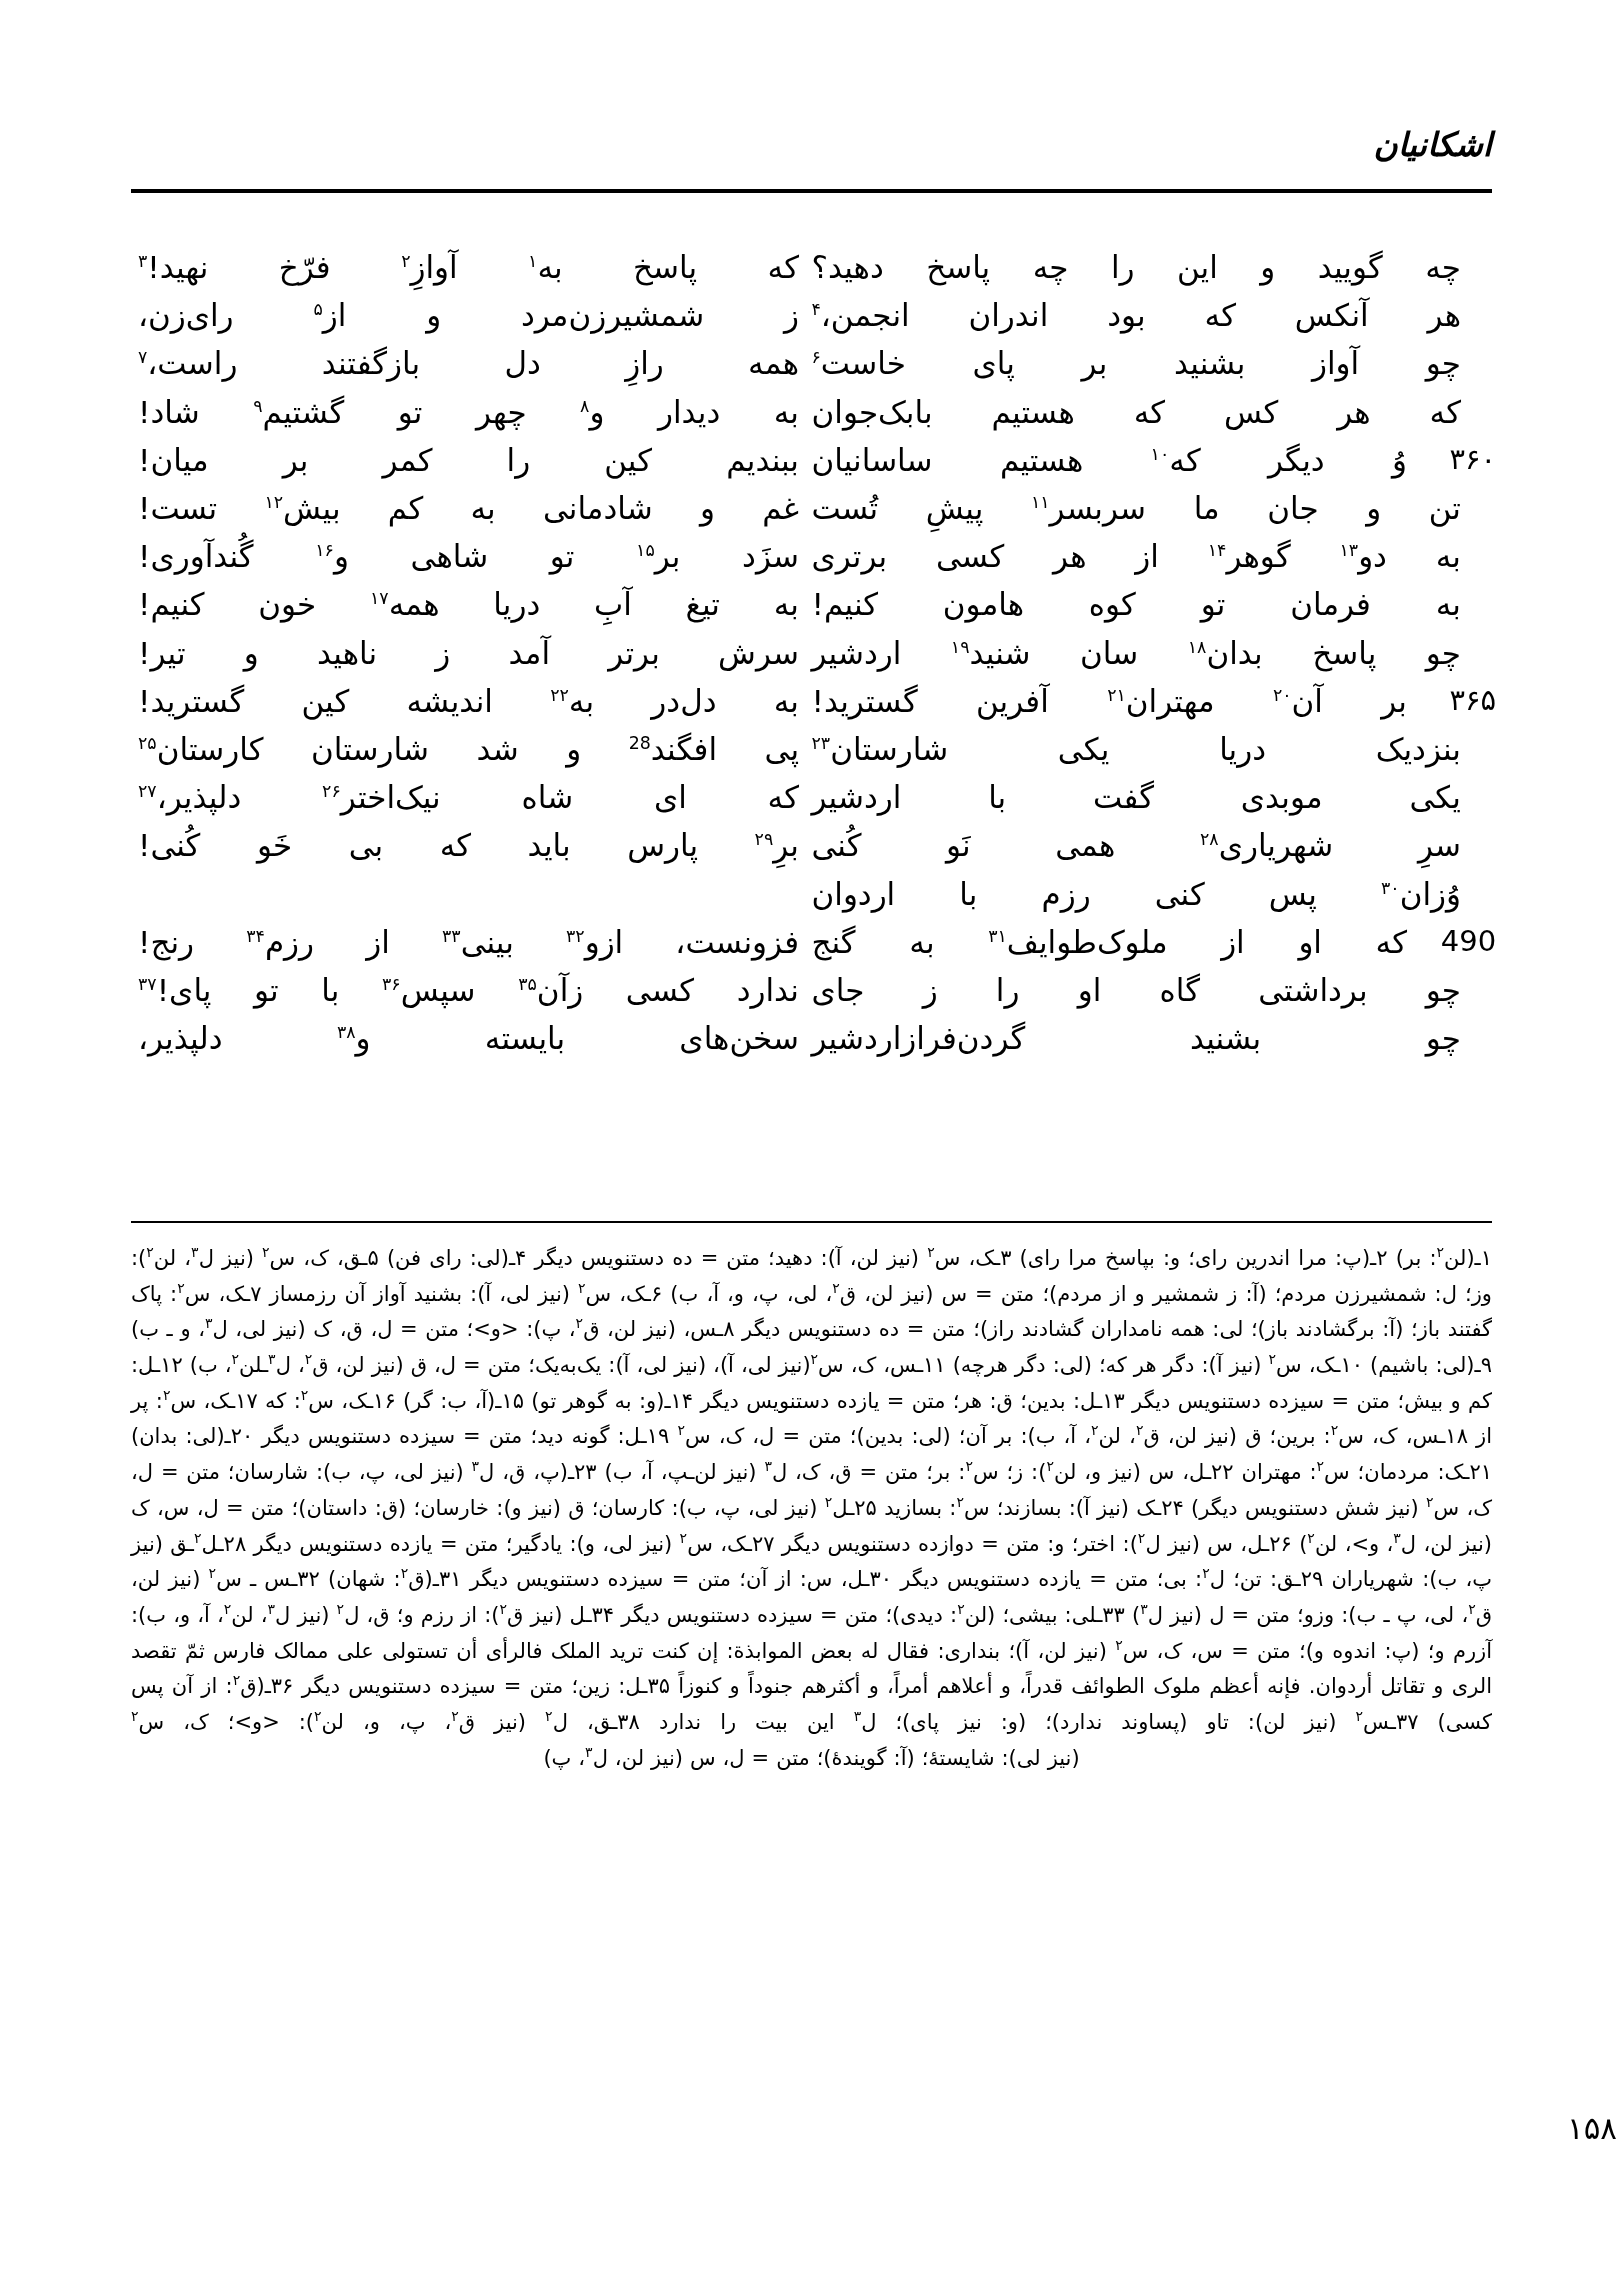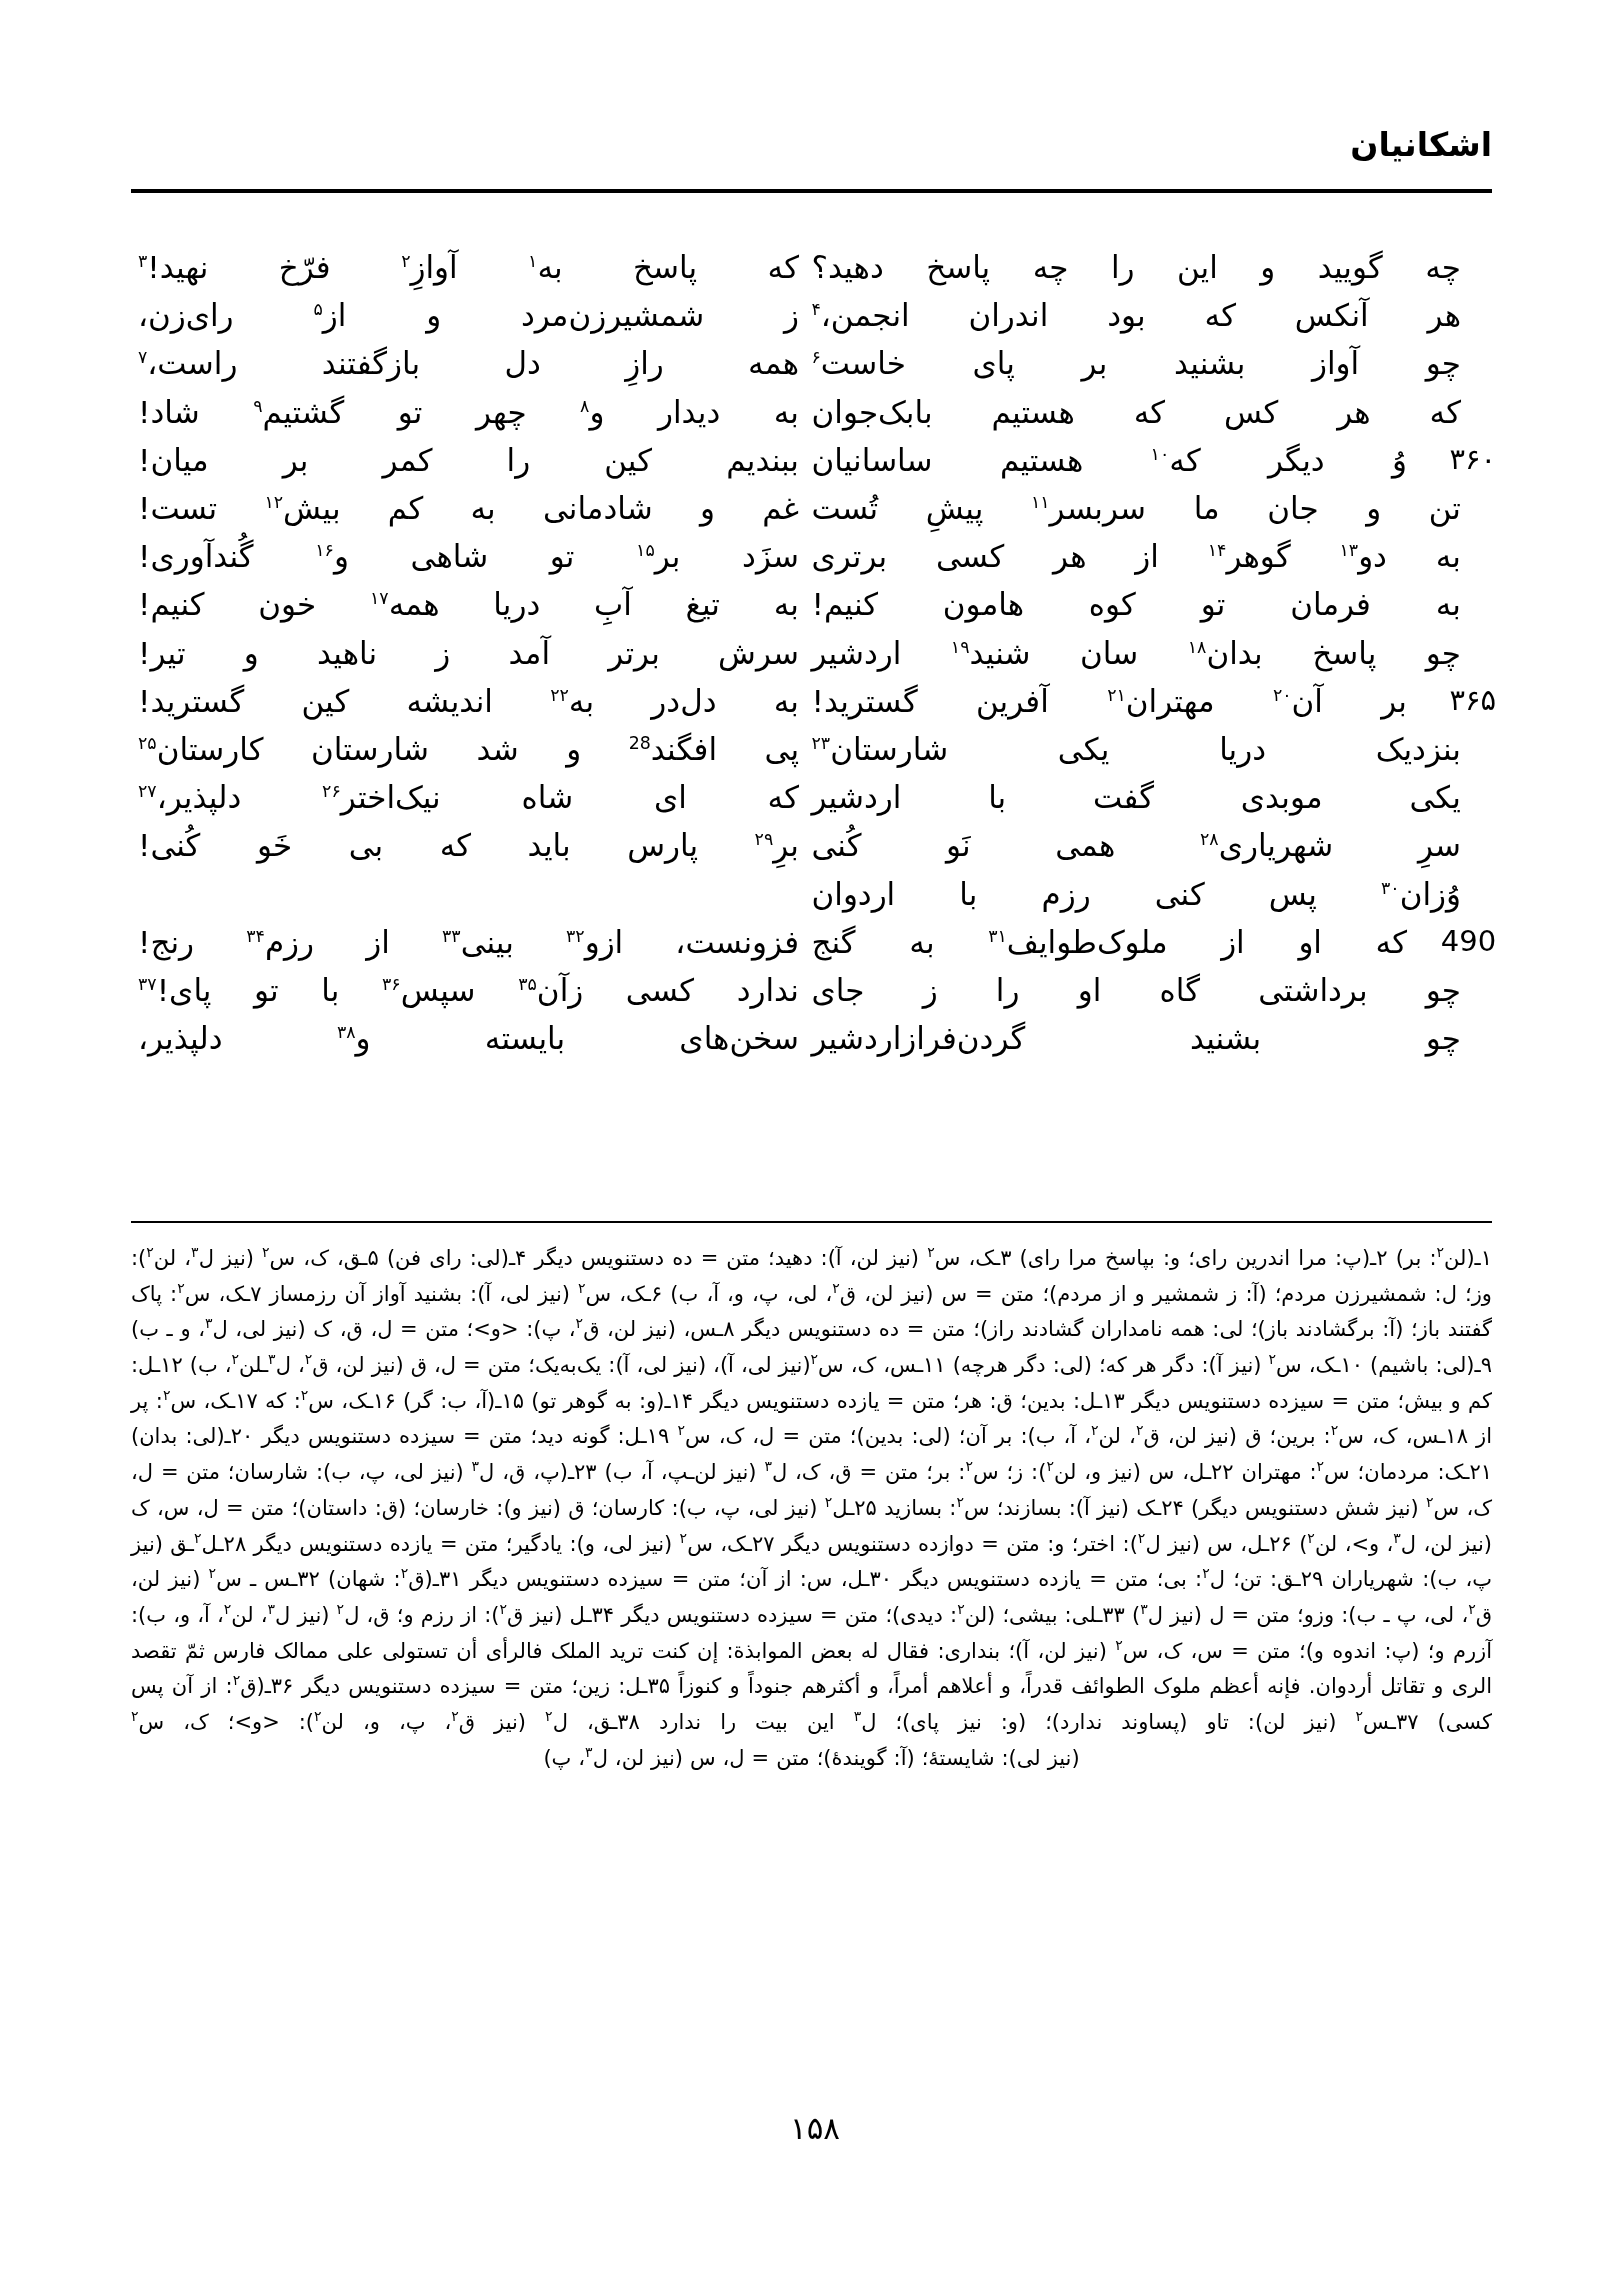--- a/index.html
+++ b/index.html
@@ -24,20 +24,21 @@
   }
 
   
   .running-head {
     position: absolute;
     top: 127px;
     right: 131px;
     left: 131px;
     text-align: right;
     direction: rtl;
+    font-style: italic;
   }
   .running-head .title {
     font-size: 33px;
     font-weight: 700;
     letter-spacing: 0.3px;
     line-height: 1.1;
     display: inline-block;
     padding-left: 9.8px;
   }
   .head-rule {
@@ -132,22 +133,22 @@
   .apparatus .last-line {
     display: block;
     text-align-last: center;
   }
 
   
   .folio {
     position: absolute;
     top: 2110px;
     left: 0;
-    right: 12px;
-    text-align: center;
+    right: 6px;
+    text-align: right;
     font-size: 31px;
     letter-spacing: 0.7px;
     padding-left: 19px;
   }
 </style>
 </head>
 <body>
 
 <div class="page">
 

